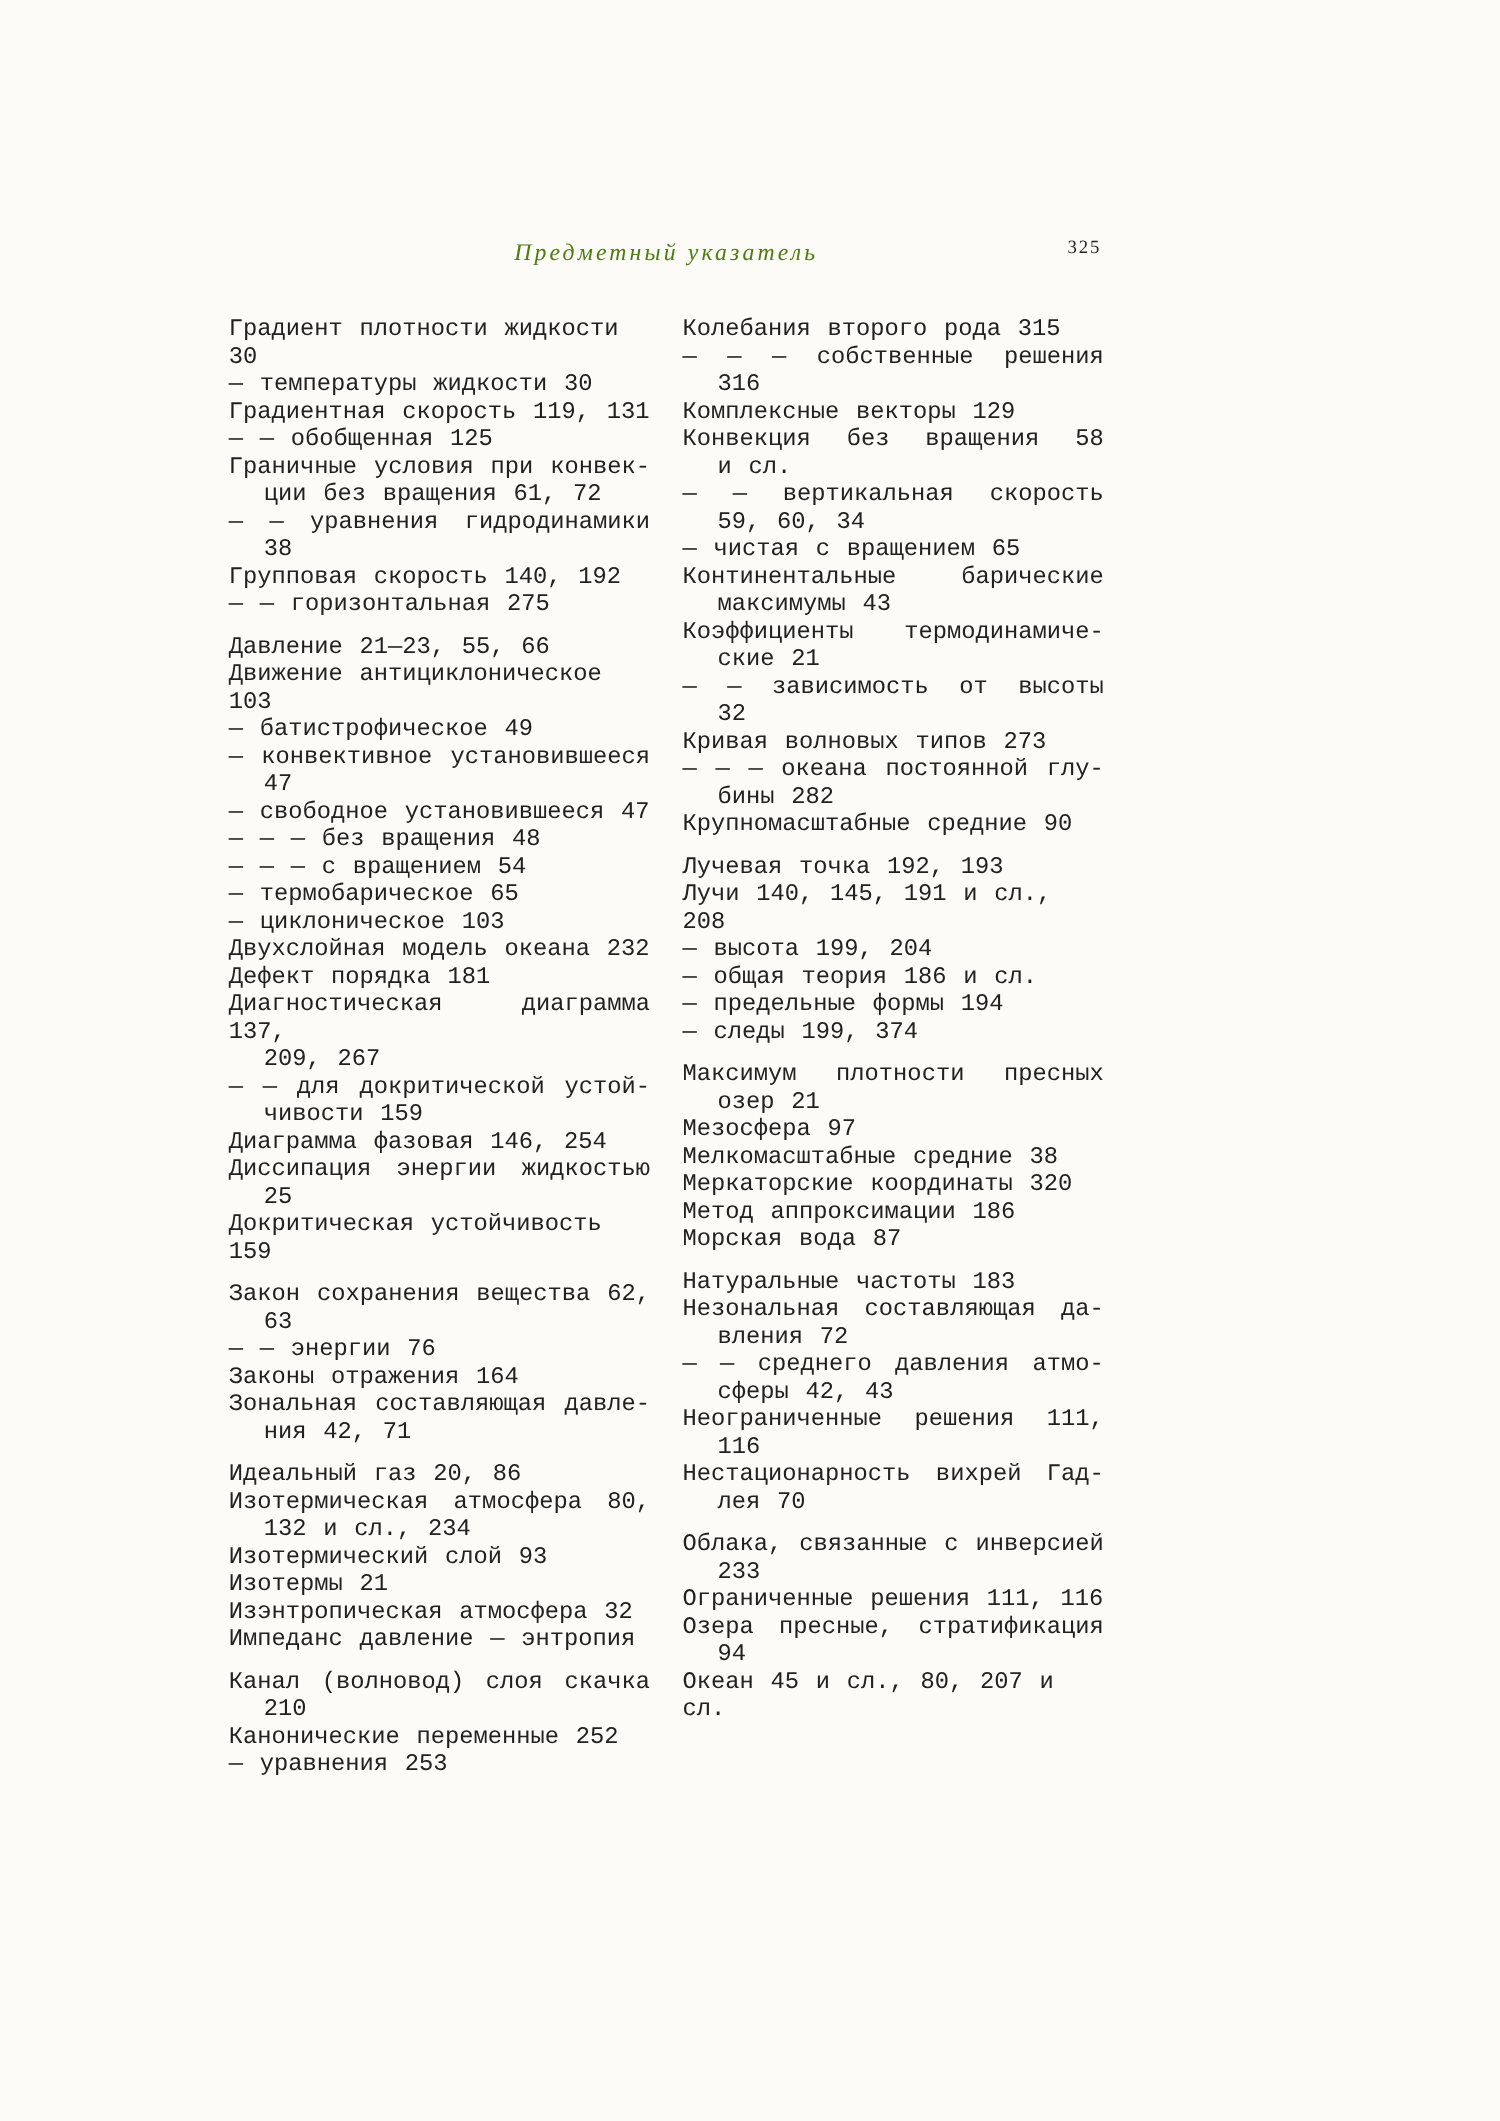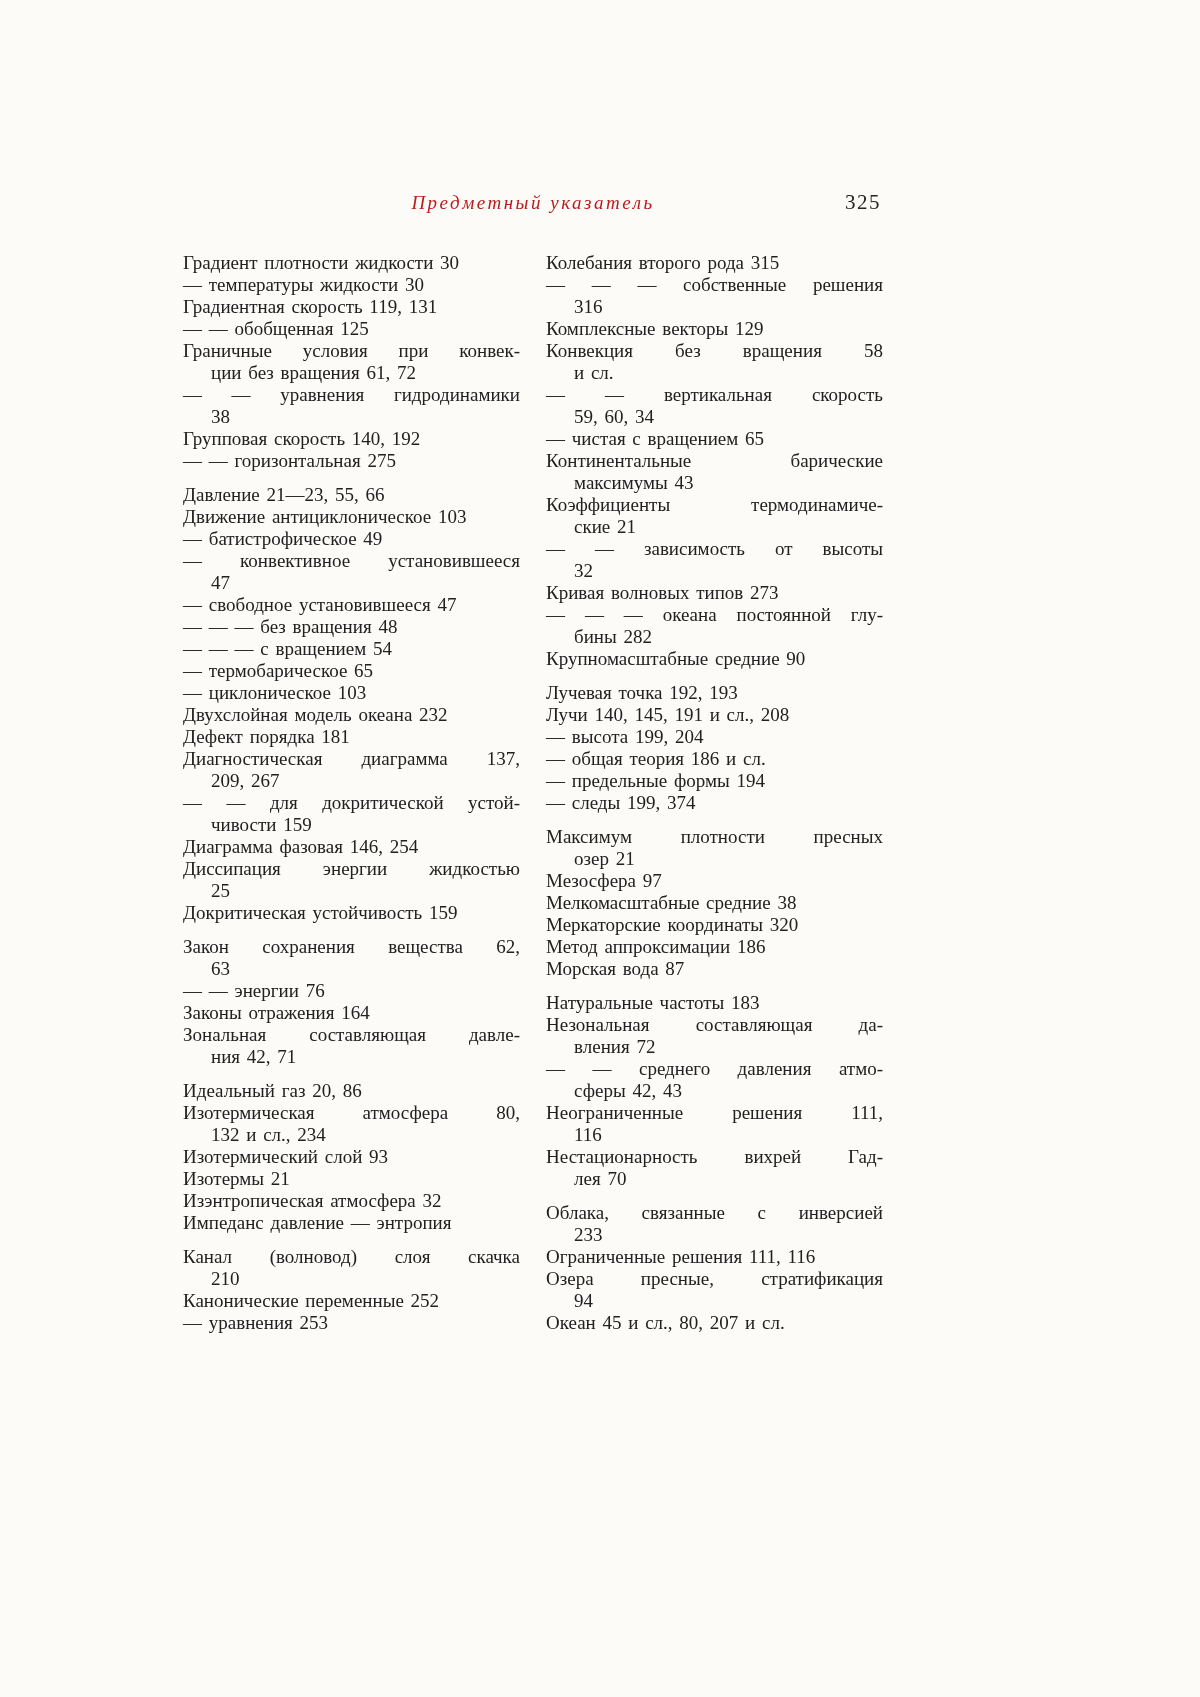--- a/index.html
+++ b/index.html
@@ -29,33 +29,34 @@
     height: 26px;
     margin-bottom: 34px;
   }
   .running-title {
     position: absolute;
     left: 0; right: 0;
     text-align: center;
     font-style: italic;
     font-size: 19px;
     letter-spacing: 2.5px;
-    color: #b91c1c;
+    color: #4d7c0f;
   }
   .page-number {
     position: absolute;
     right: 2px;
     top: -2px;
-    font-size: 21px;
+    font-size: 15px;
     letter-spacing: 1.5px;
     color: #242424;
   }
   .columns {
     display: flex;
     gap: 26px;
+    font-family: Liberation Mono, monospace;
   }
   .col {
     width: 337px;
     flex: 0 0 337px;
   }
   .line {
     font-size: 19px;
     line-height: 22px;
     word-spacing: 2px;
     text-align: left;

